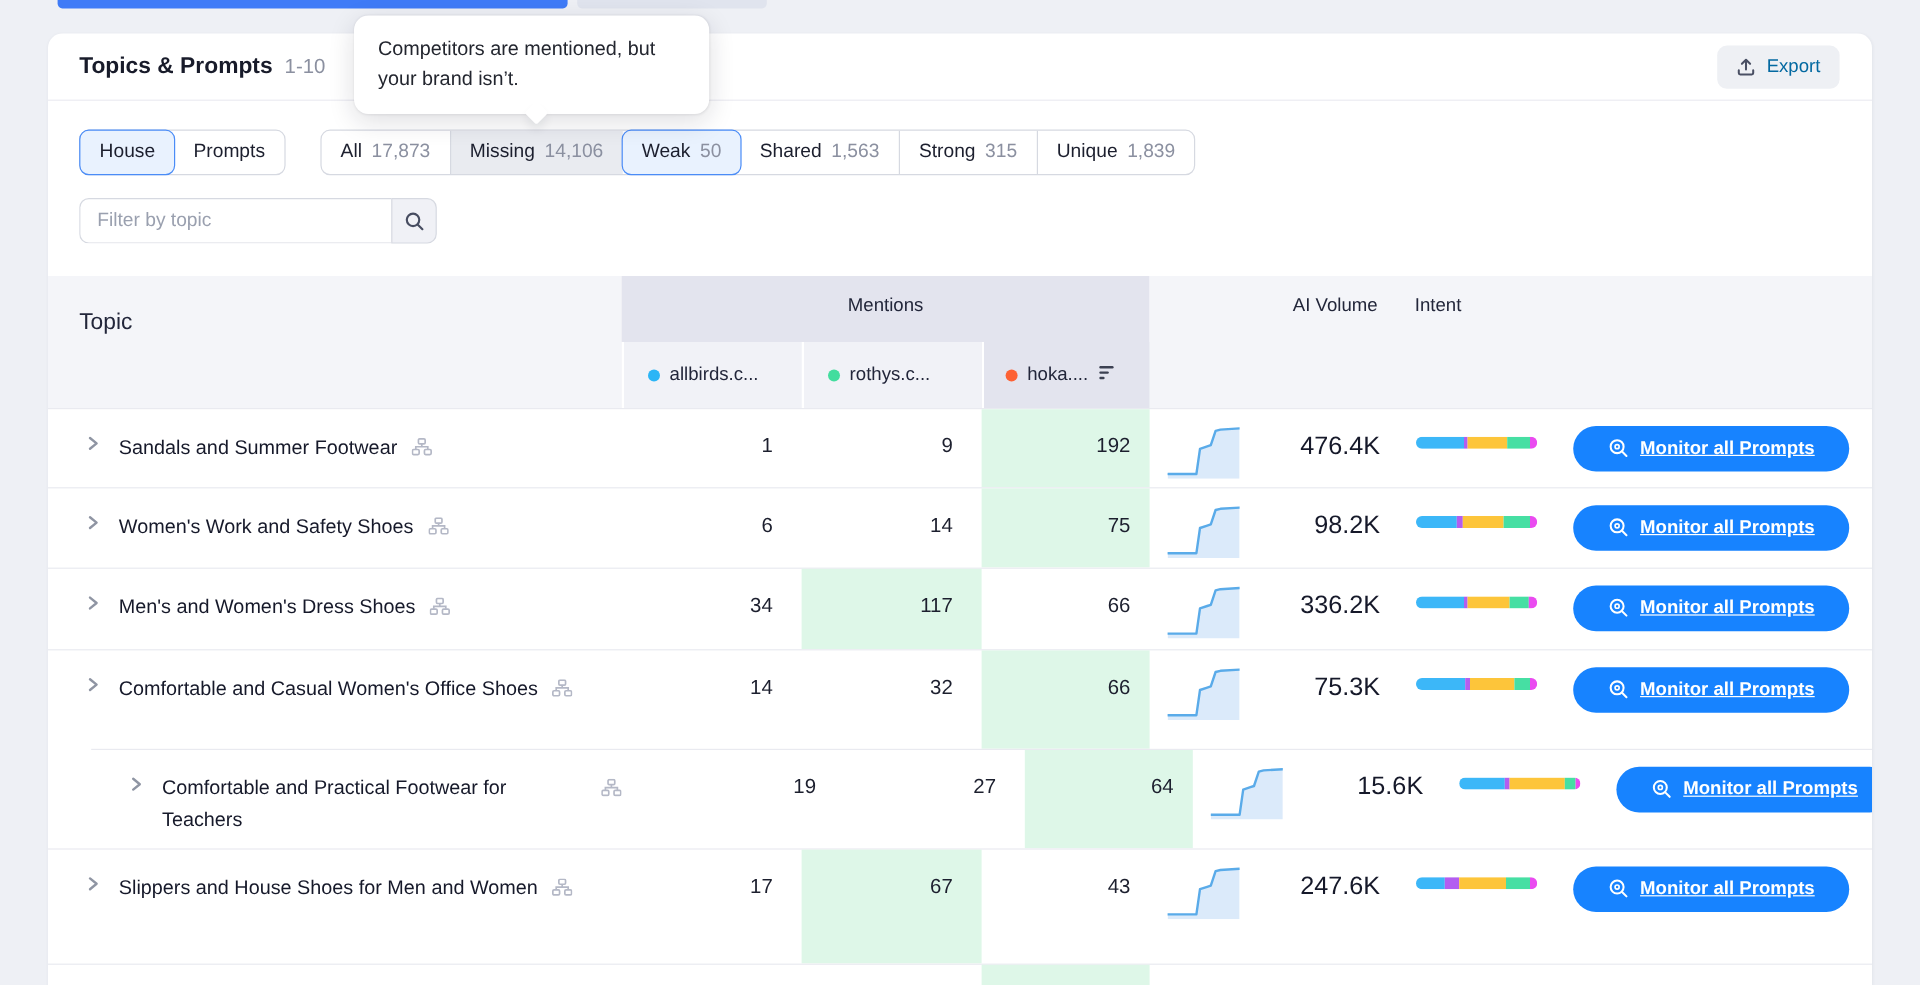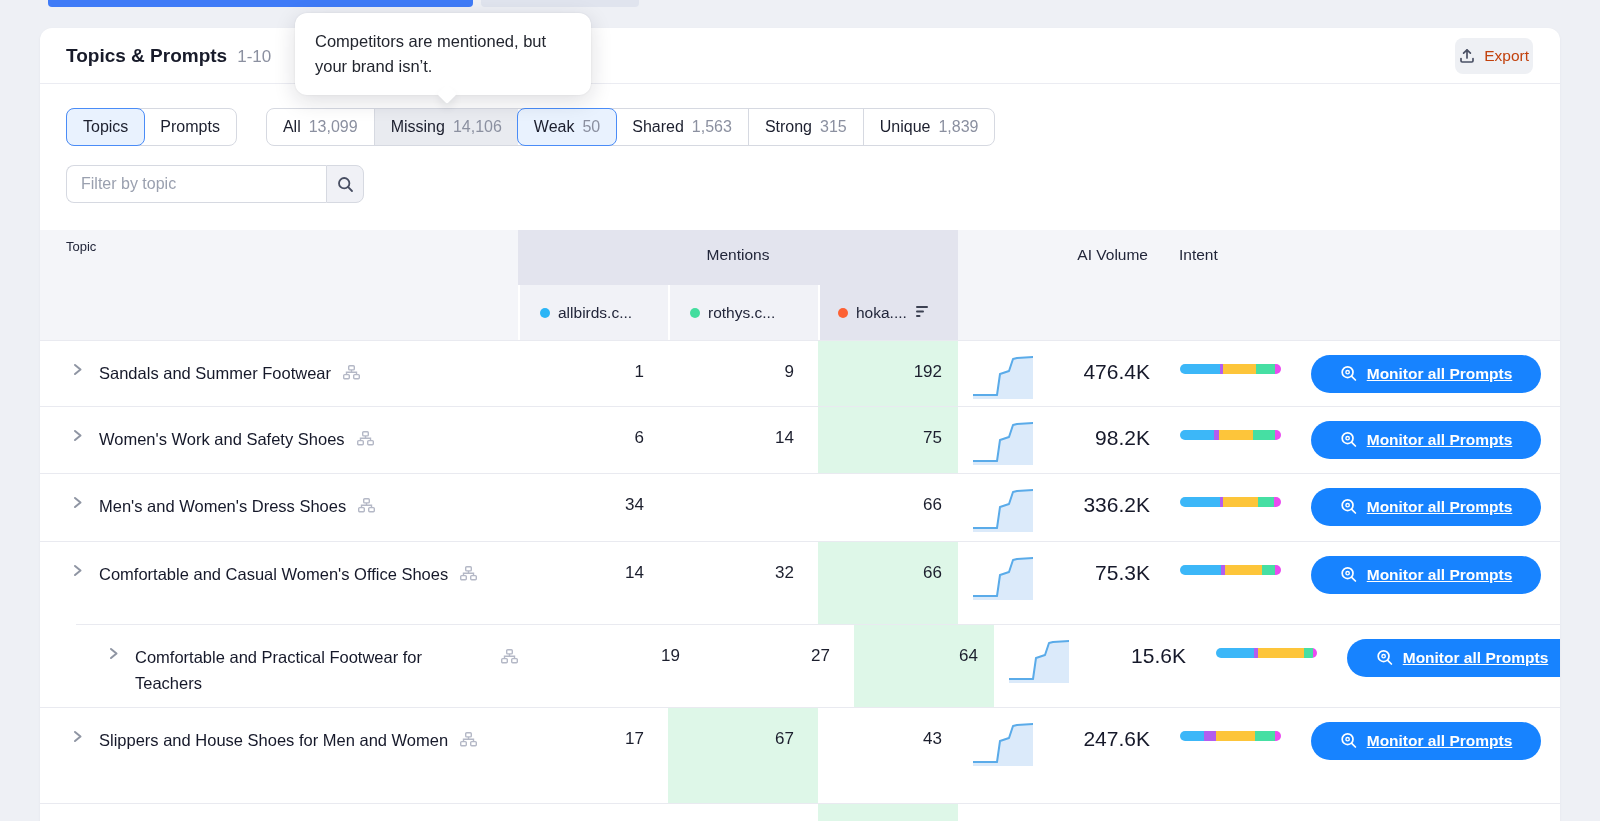--- a/index.html
+++ b/index.html
@@ -10,42 +10,42 @@
   .top-blue-bar { position:absolute; left:48px; top:0; width:425px; height:7px; background:#3f7bf7; border-radius:0 0 4px 4px; }
   .top-gray-bar { position:absolute; left:481px; top:0; width:158px; height:7px; background:#e0e4ee; border-radius:0 0 4px 4px; }
 
   .card { position:absolute; left:40px; top:28px; width:1520px; height:793px; background:#fff; border-radius:12px 12px 0 0; box-shadow:0 1px 3px rgba(25,30,56,.05); }
 
   
   .card-header { position:relative; height:56px; border-bottom:1px solid #ebecf2; }
   .title-wrap { position:absolute; left:26px; top:17px; display:flex; align-items:baseline; gap:10px; }
   .page-title { font-size:19px; font-weight:bold; color:#181b2a; }
   .page-range { font-size:17px; color:#8b90a0; }
-  .export-btn { position:absolute; right:27px; top:10px; height:36px; padding:0 4px; background:#eef0f4; border:none; border-radius:8px; display:inline-flex; align-items:center; gap:9px; font-size:15.5px; color:#c2410c; font-family:inherit; cursor:pointer; }
+  .export-btn { position:absolute; right:27px; top:10px; height:36px; padding:0 16px; background:#eef0f4; border:none; border-radius:8px; display:inline-flex; align-items:center; gap:9px; font-size:15.5px; color:#0369a1; font-family:inherit; cursor:pointer; }
 
   
   .controls-row { position:absolute; left:26px; top:80px; display:flex; gap:29px; }
   .chip-group { display:inline-flex; background:#fff; border:1px solid #d6d9e1; border-radius:8px; height:38px; }
   .chip { display:flex; align-items:center; gap:8px; padding:0 16px; font-size:16px; color:#1c1f2e; border-left:1px solid #d6d9e1; cursor:pointer; white-space:nowrap; }
   .chip:first-child { border-left:none; }
   .chip .count { color:#8b90a0; }
   .chip.selected { border:1px solid #4a8cf7; border-radius:8px; margin:-1px; background:#e9f2fe; height:38px; z-index:1; }
   .chip.selected + .chip { border-left:none; }
   .chip.hovered { background:#e9ebf0; }
 
   
   .search-row { position:absolute; left:26px; top:137px; display:flex; }
   .search-input { width:260px; height:38px; border:1px solid #d6d9e1; border-right:none; border-radius:8px 0 0 8px; padding:0 14px; font-size:16px; font-family:inherit; color:#1c1f2e; outline:none; }
   .search-input::placeholder { color:#9aa0af; }
   .search-btn { width:38px; height:38px; border:1px solid #d6d9e1; border-radius:0 8px 8px 0; background:#f0f1f6; display:flex; align-items:center; justify-content:center; cursor:pointer; }
 
   
   .table-header { position:absolute; top:202px; left:0; right:0; height:110px; }
   .th-topic-area { position:absolute; left:0; top:0; width:478px; height:110px; background:#f4f5f9; }
-  .th-topic-label { position:absolute; left:26px; top:9px; font-size:13px; color:#22263a; }
+  .th-topic-label { position:absolute; left:26px; top:28px; font-size:19px; color:#22263a; }
   .th-mentions { position:absolute; left:478px; top:0; width:440px; height:110px; background:#e3e4ee; }
   .th-mentions-label { position:absolute; top:16px; width:100%; text-align:center; font-size:15.5px; color:#22263a; }
   .th-sub { position:absolute; top:55px; height:55px; display:flex; align-items:center; font-size:15.5px; color:#22263a; cursor:pointer; }
   .th-sub .dot { width:10px; height:10px; border-radius:50%; margin-right:8px; flex:none; }
   .sub-1 { left:478px; width:150px; background:#f1f2f7; padding-left:20px; border-left:2px solid #fff; }
   .sub-2 { left:628px; width:150px; background:#f1f2f7; padding-left:20px; border-left:2px solid #fff; }
   .sub-3 { left:778px; width:140px; background:#e3e4ee; padding-left:18px; border-left:2px solid #fff; }
   .sort-icon { margin-left:9px; flex:none; }
   .th-right-area { position:absolute; left:918px; top:0; right:0; height:110px; background:#f4f5f9; }
   .th-ai { position:absolute; left:1018px; width:90px; top:16px; text-align:right; font-size:15.5px; color:#22263a; }
@@ -94,30 +94,30 @@
             <path d="M2 10.5 v2.3 a1.2 1.2 0 0 0 1.2 1.2 h9.6 a1.2 1.2 0 0 0 1.2 -1.2 v-2.3"></path>
         </svg>
       </span>
       <span>Export</span>
     </button>
   </div>
 
   <div class="controls-row">
     <div class="chip-group">
       <div class="chip selected">
-          <span>Topics</span>
+          <span>House</span>
         </div>
       <div class="chip">
           <span>Prompts</span>
         </div>
     </div>
     <div class="chip-group">
       <div class="chip">
           <span>All</span>
-          <span class="count">13,099</span>
+          <span class="count">17,873</span>
         </div>
       <div class="chip hovered">
           <span>Missing</span>
           <span class="count">14,106</span>
         </div>
       <div class="chip selected">
           <span>Weak</span>
           <span class="count">50</span>
         </div>
       <div class="chip">
@@ -282,20 +282,21 @@
       <span class="sitemap-icon">
         <svg width="17" height="15" viewBox="0 0 17 15" fill="none" stroke="#b4b8c6" stroke-width="1.4">
           <rect x="5.7" y="0.7" width="5.6" height="4.2" rx="1"></rect>
           <path d="M8.5 4.9 V7.3 M3.5 9.3 V7.3 H13.5 V9.3"></path>
           <rect x="0.7" y="9.6" width="5.6" height="4.2" rx="1"></rect>
           <rect x="10.7" y="9.6" width="5.6" height="4.2" rx="1"></rect>
         </svg>
       </span>
     </div>
     <div class="num-cell c1">34</div>
+    <div class="num-cell c2 max">117</div>
     <div class="num-cell c3">66</div>
     <span class="spark">
       <svg width="60" height="49" viewBox="0 0 60 49">
         <path class="sp-fill" d="M0 45 L24 45 L27 24 L33 22 L36 21 L40 9 L44 8 L60 7 L60 49 L0 49 Z" fill="#dbeafa"></path>
         <path class="sp-line" d="M0 45 L24 45 L27 24 L33 22 L36 21 L40 9 L44 8 L60 7" fill="none" stroke-width="2" stroke-linejoin="round" stroke-linecap="round" stroke="#5aabe9"></path>
       </svg>
     </span>
     <span class="vol">336.2K</span>
     <div class="intent-bar">
           <div class="seg" style="width: 40%; background: rgb(60, 183, 248);"></div>

